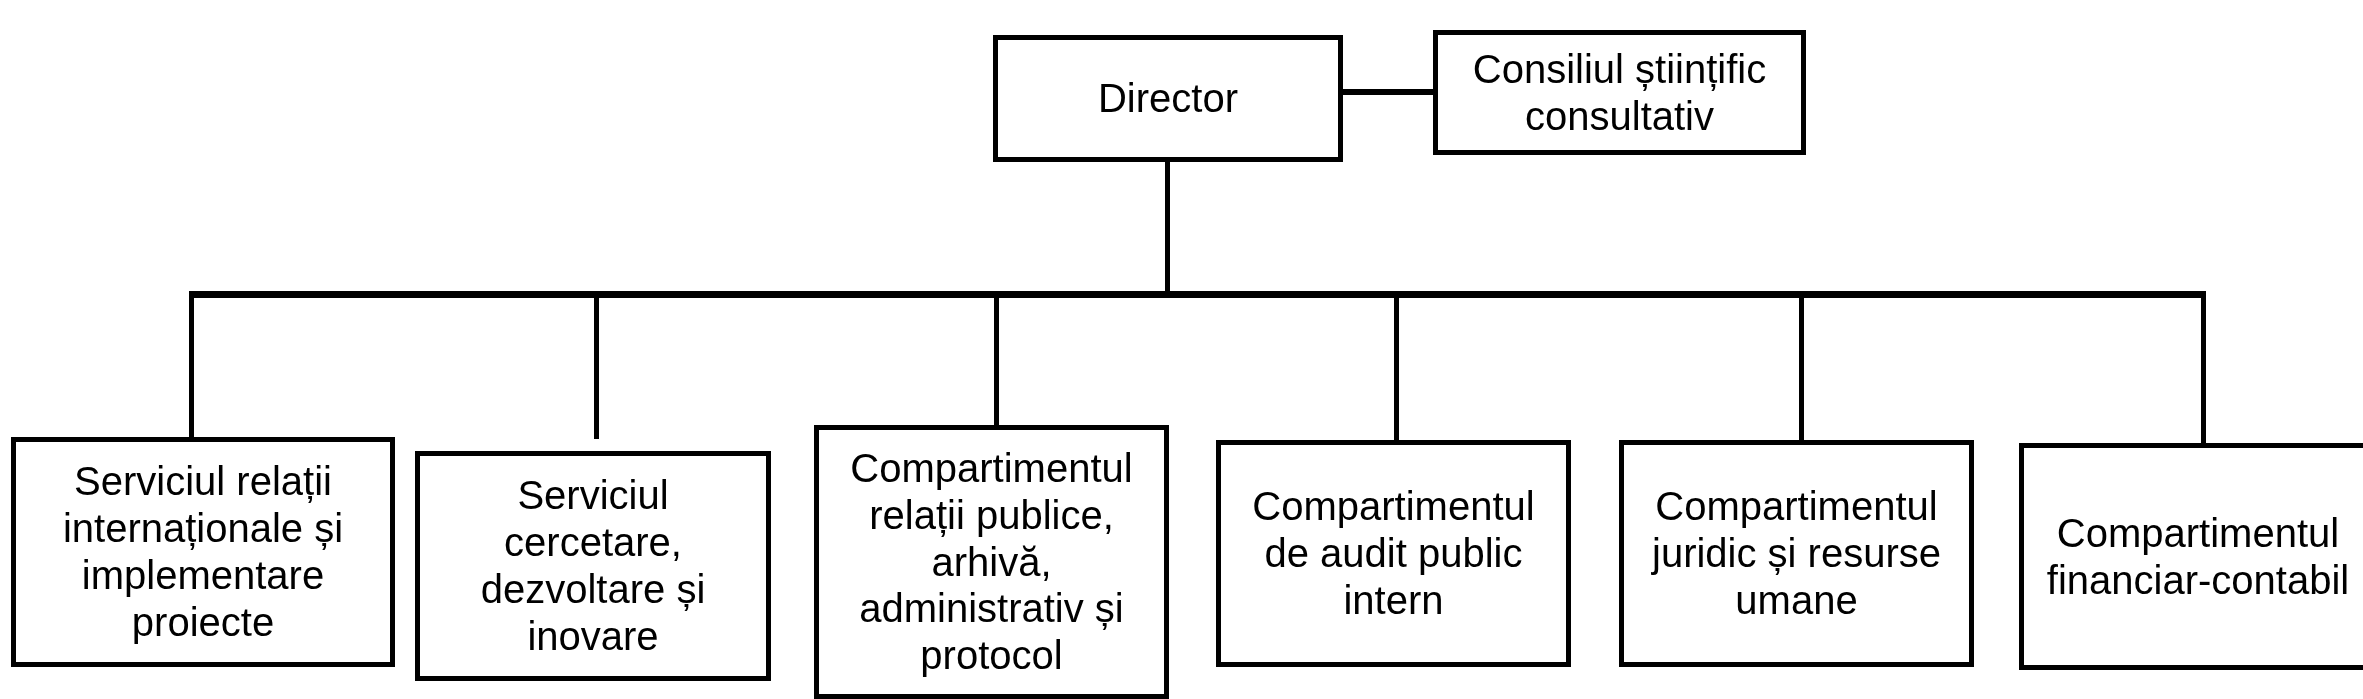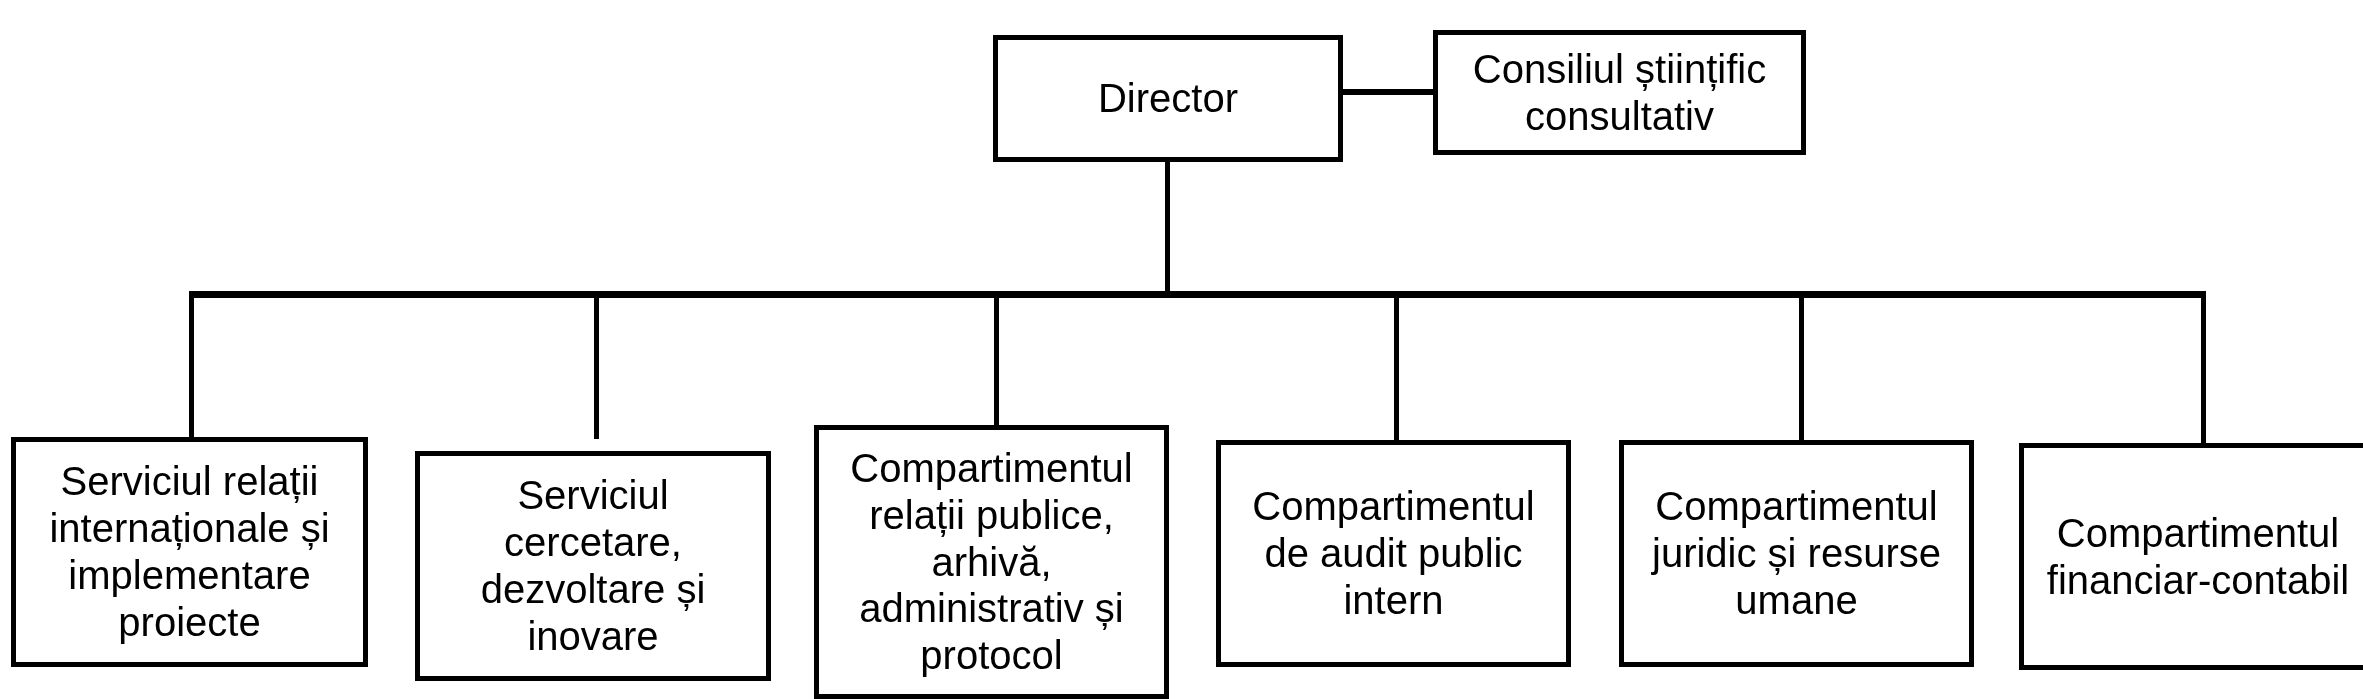--- a/index.html
+++ b/index.html
@@ -38,21 +38,21 @@
     color: #000000;
     line-height: 1.17;
     white-space: pre-line;
     padding: 0 4px;
   }
 
   .node-director        { left: 982px;  top: 35px;  width: 350px; height: 127px; font-size: 40px; }
   .node-council         { left: 1422px; top: 30px;  width: 373px; height: 125px; font-size: 40px; }
 
   .node-l2              { font-size: 40px; }
-  .node-intl            { left: 0px;    top: 437px; width: 357px; height: 230px; }
+  .node-intl            { left: 0px;    top: 437px; width: 384px; height: 230px; }
   .node-research        { left: 404px;  top: 451px; width: 356px; height: 230px; }
   .node-pr              { left: 803px;  top: 425px; width: 355px; height: 274px; }
   .node-audit           { left: 1205px; top: 440px; width: 355px; height: 227px; }
   .node-legal           { left: 1608px; top: 440px; width: 355px; height: 227px; }
   .node-finance         { left: 2008px; top: 443px; width: 358px; height: 227px; }
 
   
   .conn {
     position: absolute;
     background: #000000;

